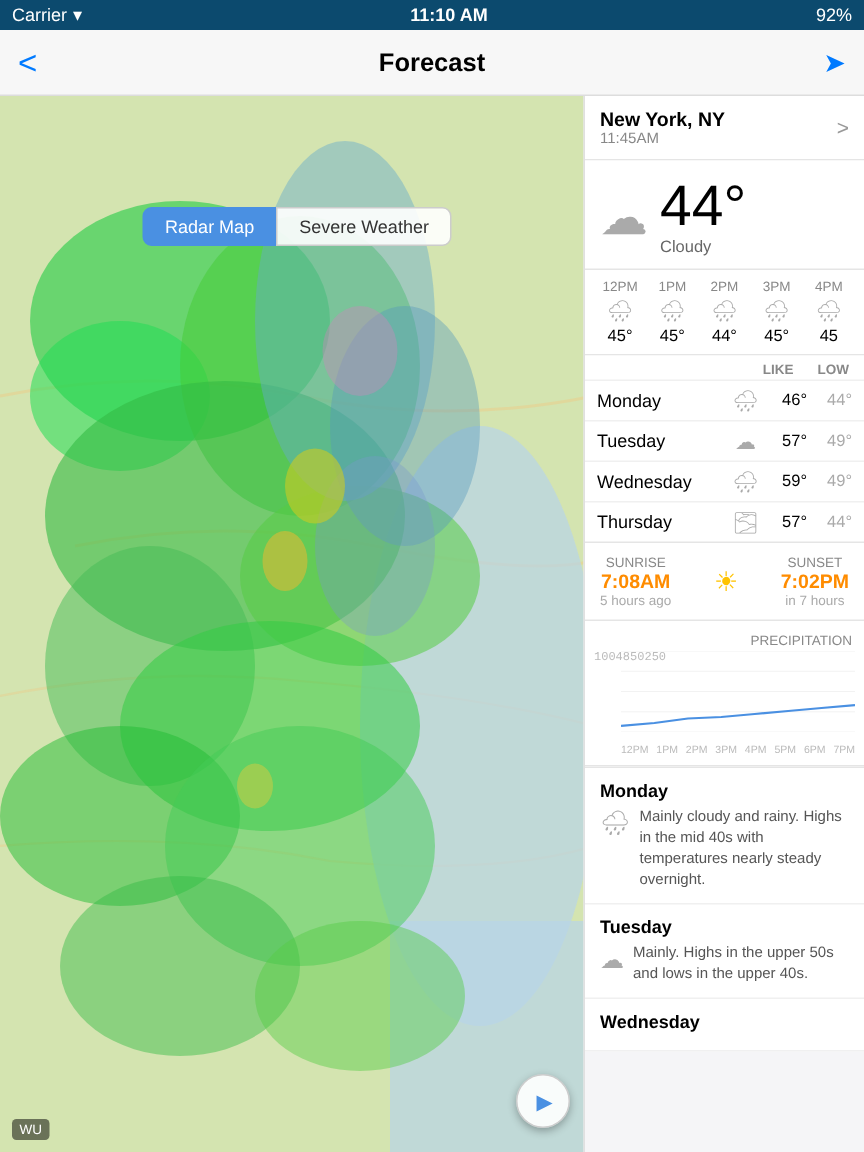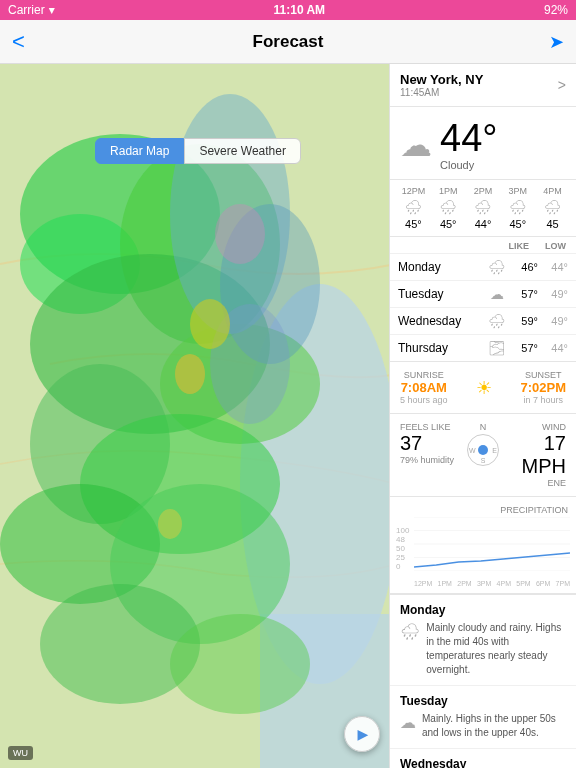--- a/index.html
+++ b/index.html
@@ -10,21 +10,21 @@
       background: #000;
       overflow: hidden;
       position: relative;
     }
 
     
     #status-bar {
       position: absolute;
       top: 0; left: 0; right: 0;
       height: 20px;
-      background: #ec4899;
+      background: #0c4a6e;
       display: flex;
       align-items: center;
       justify-content: space-between;
       padding: 0 8px;
       z-index: 100;
       color: #fff;
       font-size: 12px;
     }
     .status-left { display: flex; align-items: center; gap: 4px; }
     .status-center { font-weight: 600; font-size: 12px; }
@@ -302,23 +302,24 @@
     .precip-chart {
       position: relative;
       height: 70px;
     }
     .precip-y-labels {
       position: absolute;
       left: 0;
       top: 0;
       bottom: 16px;
       display: flex;
-      flex-direction: column;
+      flex-direction: row;
       justify-content: flex-end;
       padding: 0;
+      font-family: Liberation Mono, monospace;
     }
     .precip-y-label { font-size: 8px; color: #bbb; }
     .precip-svg-area {
       position: absolute;
       left: 18px;
       right: 0;
       top: 0;
       bottom: 16px;
     }
     .precip-x-labels {
@@ -522,43 +523,20 @@
         <span class="sun-icon">☀</span>
       </div>
       <div class="sunset-block">
         <div class="sun-label">SUNSET</div>
         <div class="sun-time">7:02PM</div>
         <div class="sun-ago">in 7 hours</div>
       </div>
     </div>
   </div>
 
-  <div class="details-section">
-    <div class="details-row">
-      <div class="detail-block">
-        <div class="detail-label">FEELS LIKE</div>
-        <div class="detail-value">37</div>
-        <div class="detail-sub">79% humidity</div>
-      </div>
-      <div class="detail-block wind-block">
-        <div class="detail-label" style="text-align:center">N</div>
-        <div class="compass">
-          <div class="compass-needle"></div>
-          <span style="position:absolute;bottom:1px;font-size:7px;color:#aaa">S</span>
-          <span style="position:absolute;left:1px;font-size:7px;color:#aaa">W</span>
-          <span style="position:absolute;right:1px;font-size:7px;color:#aaa">E</span>
-        </div>
-      </div>
-      <div class="detail-block" style="text-align:right">
-        <div class="detail-label">WIND</div>
-        <div class="detail-value">17 MPH</div>
-        <div class="detail-sub">ENE</div>
-      </div>
-    </div>
-  </div>
 
   <div class="precip-section">
     <div class="precip-title">PRECIPITATION</div>
     <div class="precip-chart">
       <div class="precip-y-labels">
 
       <span class="precip-y-label">100</span>
           <span class="precip-y-label">48</span>
           <span class="precip-y-label">50</span>
           <span class="precip-y-label">25</span>

